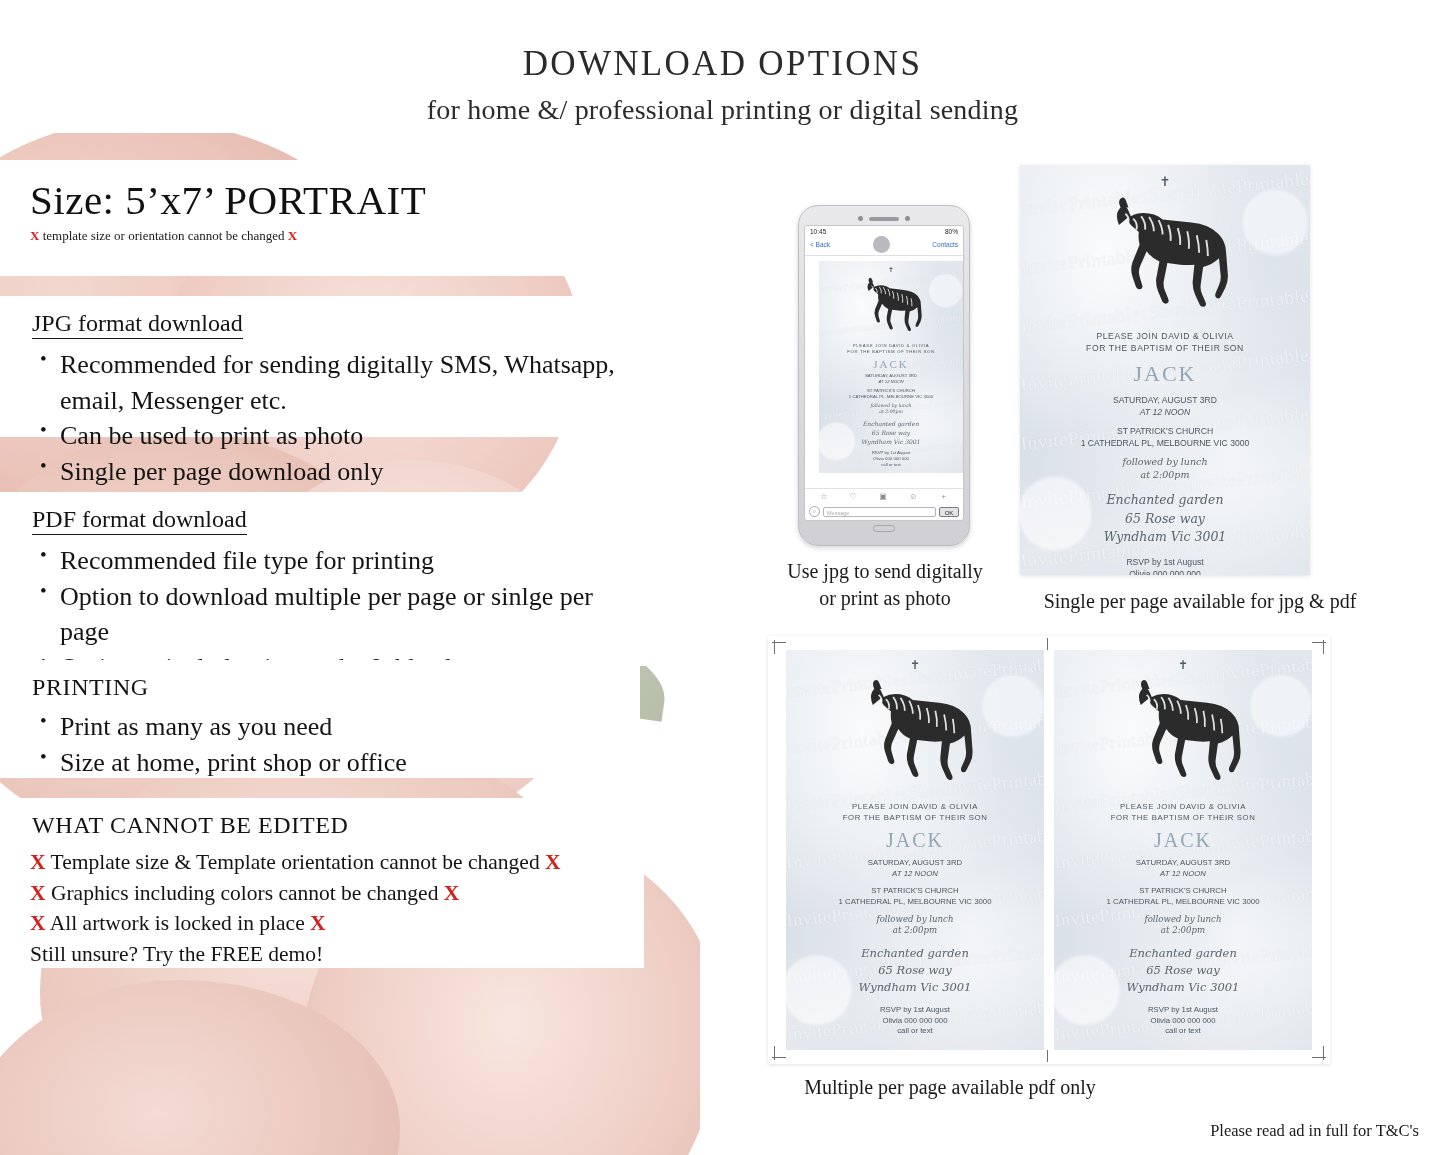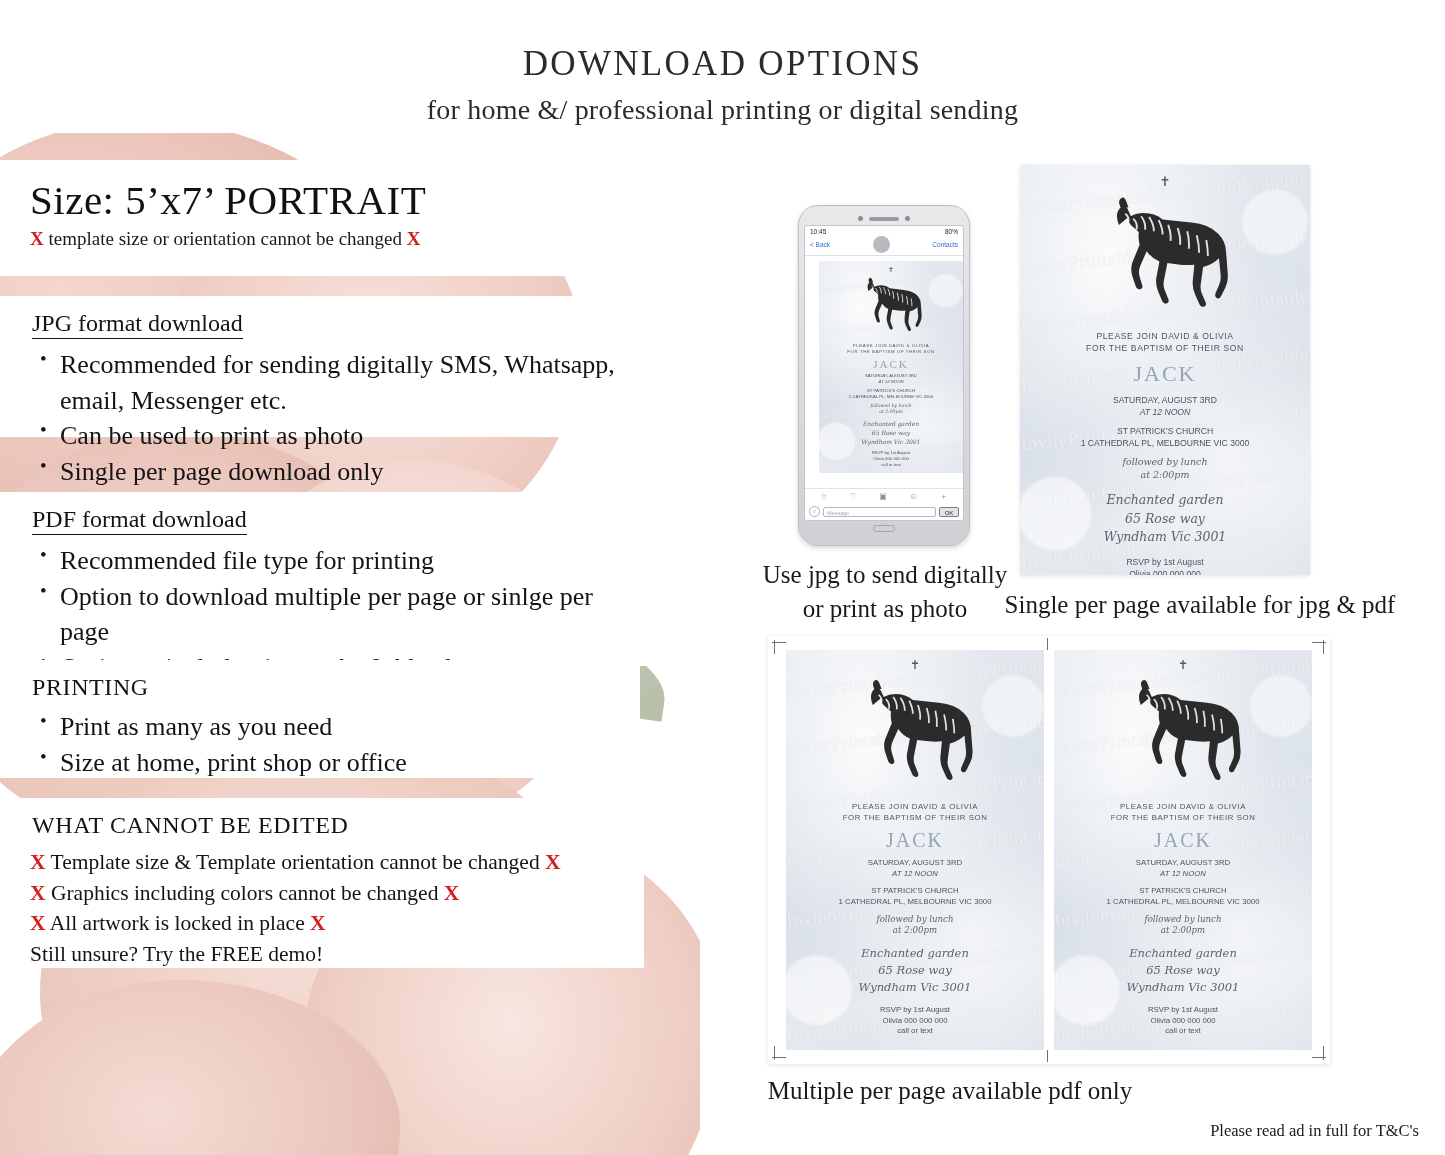--- a/index.html
+++ b/index.html
@@ -71,21 +71,21 @@
   
   .panel {
     position: absolute;
     background: #ffffff;
     z-index: 3;
     padding: 14px 22px 16px 30px;
   }
 
   .size-panel { left: 0; top: 160px; width: 644px; height: 116px; padding-top: 16px; }
   .size-title { font-size: 41px; letter-spacing: .5px; color: #111; margin: 0 0 4px 0; font-weight: 400; }
-  .size-sub { font-size: 19px; color: #1a1a1a; margin: 0; }
+  .size-sub { font-size: 13px; color: #1a1a1a; margin: 0; }
   .x-red { color: #d2201c; font-weight: 700; }
 
   .jpg-panel { left: 0; top: 296px; width: 660px; height: 141px; }
   .pdf-panel { left: 0; top: 492px; width: 660px; height: 174px; }
   .print-panel { left: 0; top: 660px; width: 640px; height: 118px; }
   .cannot-panel { left: 0; top: 798px; width: 644px; height: 170px; }
 
   .sec-title {
     font-size: 24px; color: #141414; margin: 0 0 8px 2px;
     display: inline-block;
@@ -145,21 +145,21 @@
                font-size:6px;color:#86868e;display:flex;align-items:center;justify-content:center; }
   .ph-field { flex:1; height:10px; border:1px solid #b5b5bd; border-radius:2px; background:#fff;
               font-family:"Liberation Sans", sans-serif; font-size:5.5px; color:#aaa; padding-left:3px; line-height:10px; }
   .ph-ok { width:20px;height:10px;border:1px solid #7a7a82;border-radius:2px;background:#e4e4e8;
            font-family:"Liberation Sans", sans-serif; font-size:6px;color:#222;text-align:center;line-height:10px; }
   .phone-home { height: 14px; display:flex; align-items:center; justify-content:center; }
   .home-btn { width: 22px; height:7px; border-radius:4px; border:1px solid #a5a5ad; }
 
   .cap {
     position: absolute; text-align: center;
-    font-size: 25px; color: #1a1a1a; z-index: 4;
+    font-size: 20px; color: #1a1a1a; z-index: 4;
     line-height: 1.35;
   }
   .cap-phone { left: 760px; top: 558px; width: 250px; }
   .cap-single { left: 1000px; top: 588px; width: 400px; }
   .cap-multi { left: 740px; top: 1074px; width: 420px; }
   .cap-tc { position:absolute; right: 26px; bottom: 14px; font-size: 16.5px; color:#1a1a1a; z-index:4; }
 
   
   .invite {
     position: relative;

